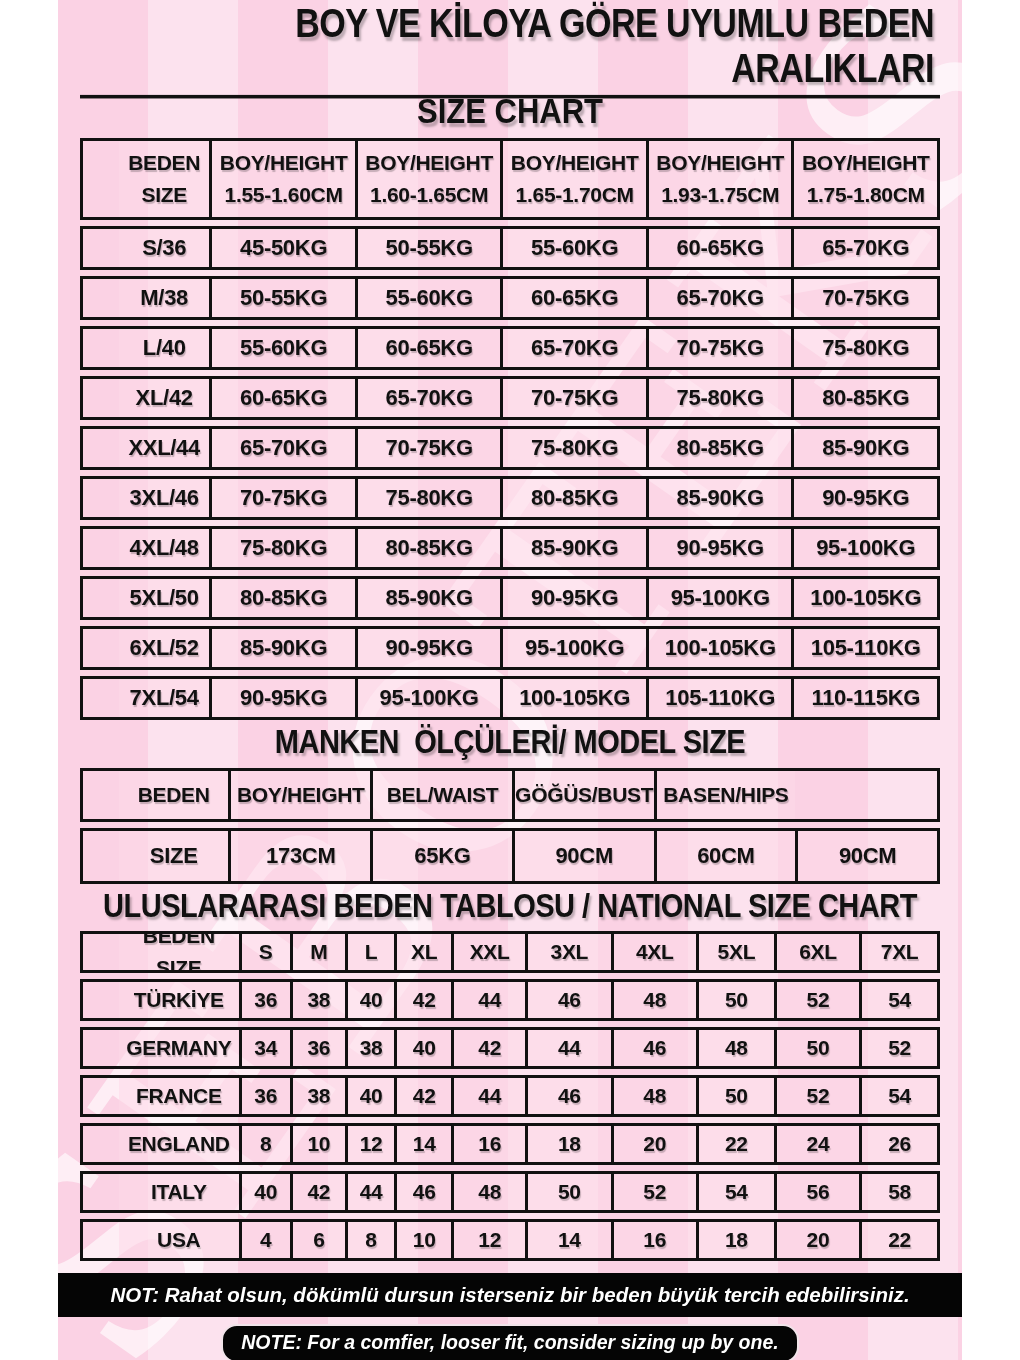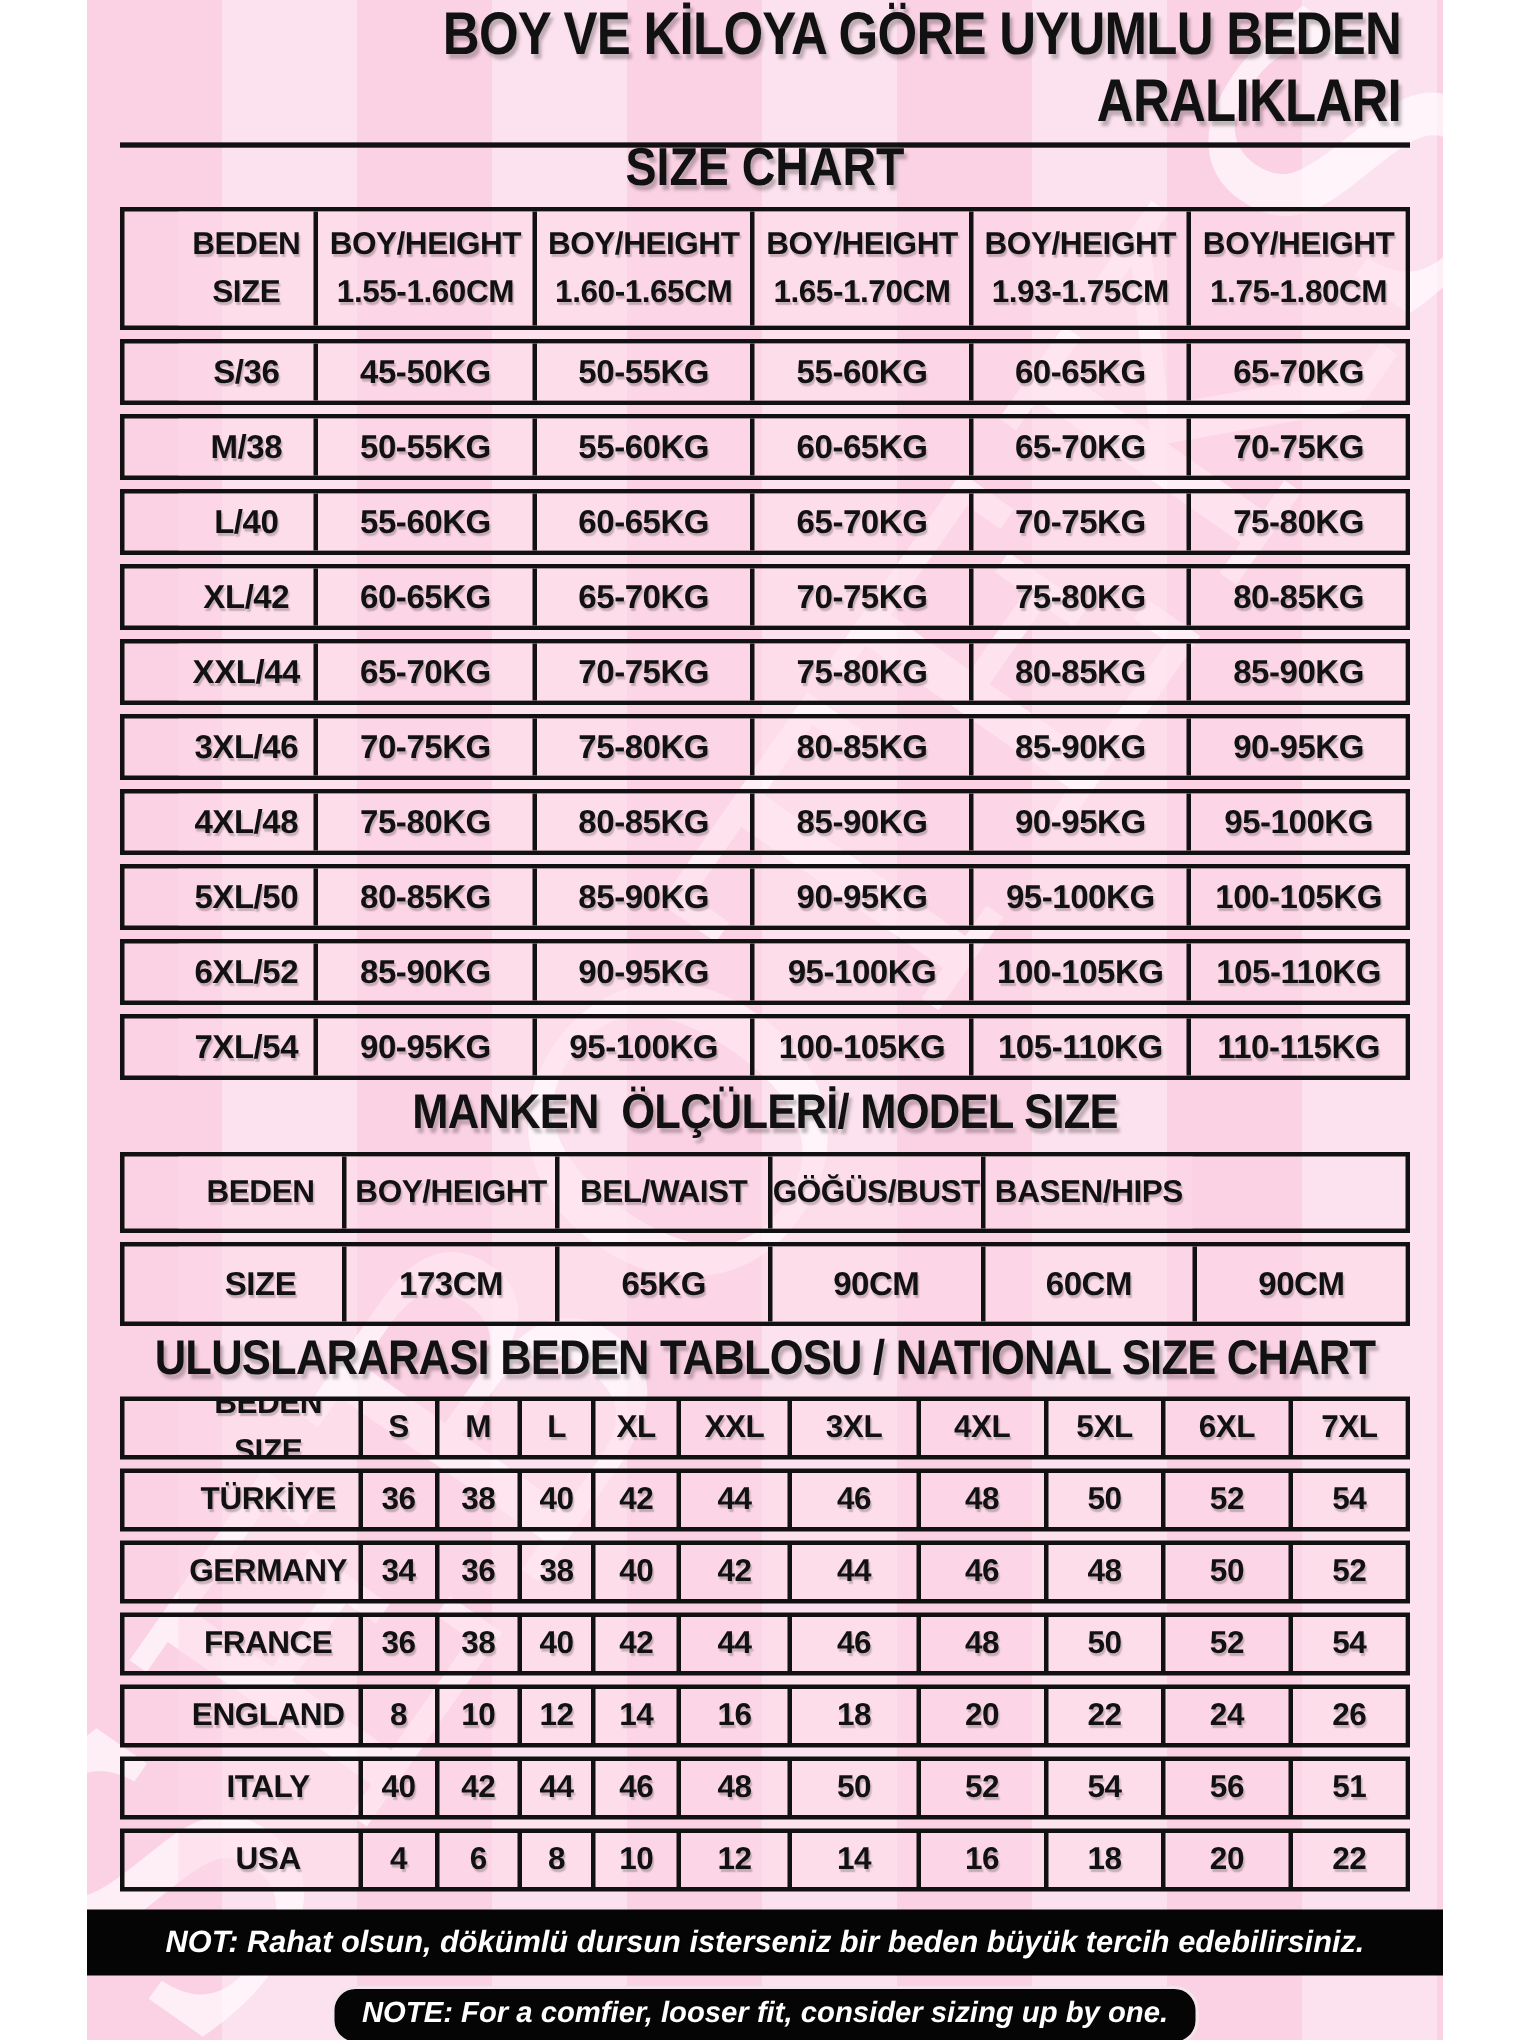--- a/index.html
+++ b/index.html
@@ -293,21 +293,21 @@
             <div class="cell first">ITALY</div>
             <div class="cell">40</div>
             <div class="cell">42</div>
             <div class="cell">44</div>
             <div class="cell">46</div>
             <div class="cell">48</div>
             <div class="cell">50</div>
             <div class="cell">52</div>
             <div class="cell">54</div>
             <div class="cell">56</div>
-            <div class="cell">51</div>
+            <div class="cell">58</div>
           </div>
           <div class="trow t3">
             <div class="cell first">USA</div>
             <div class="cell">4</div>
             <div class="cell">6</div>
             <div class="cell">8</div>
             <div class="cell">10</div>
             <div class="cell">12</div>
             <div class="cell">14</div>
             <div class="cell">16</div>

